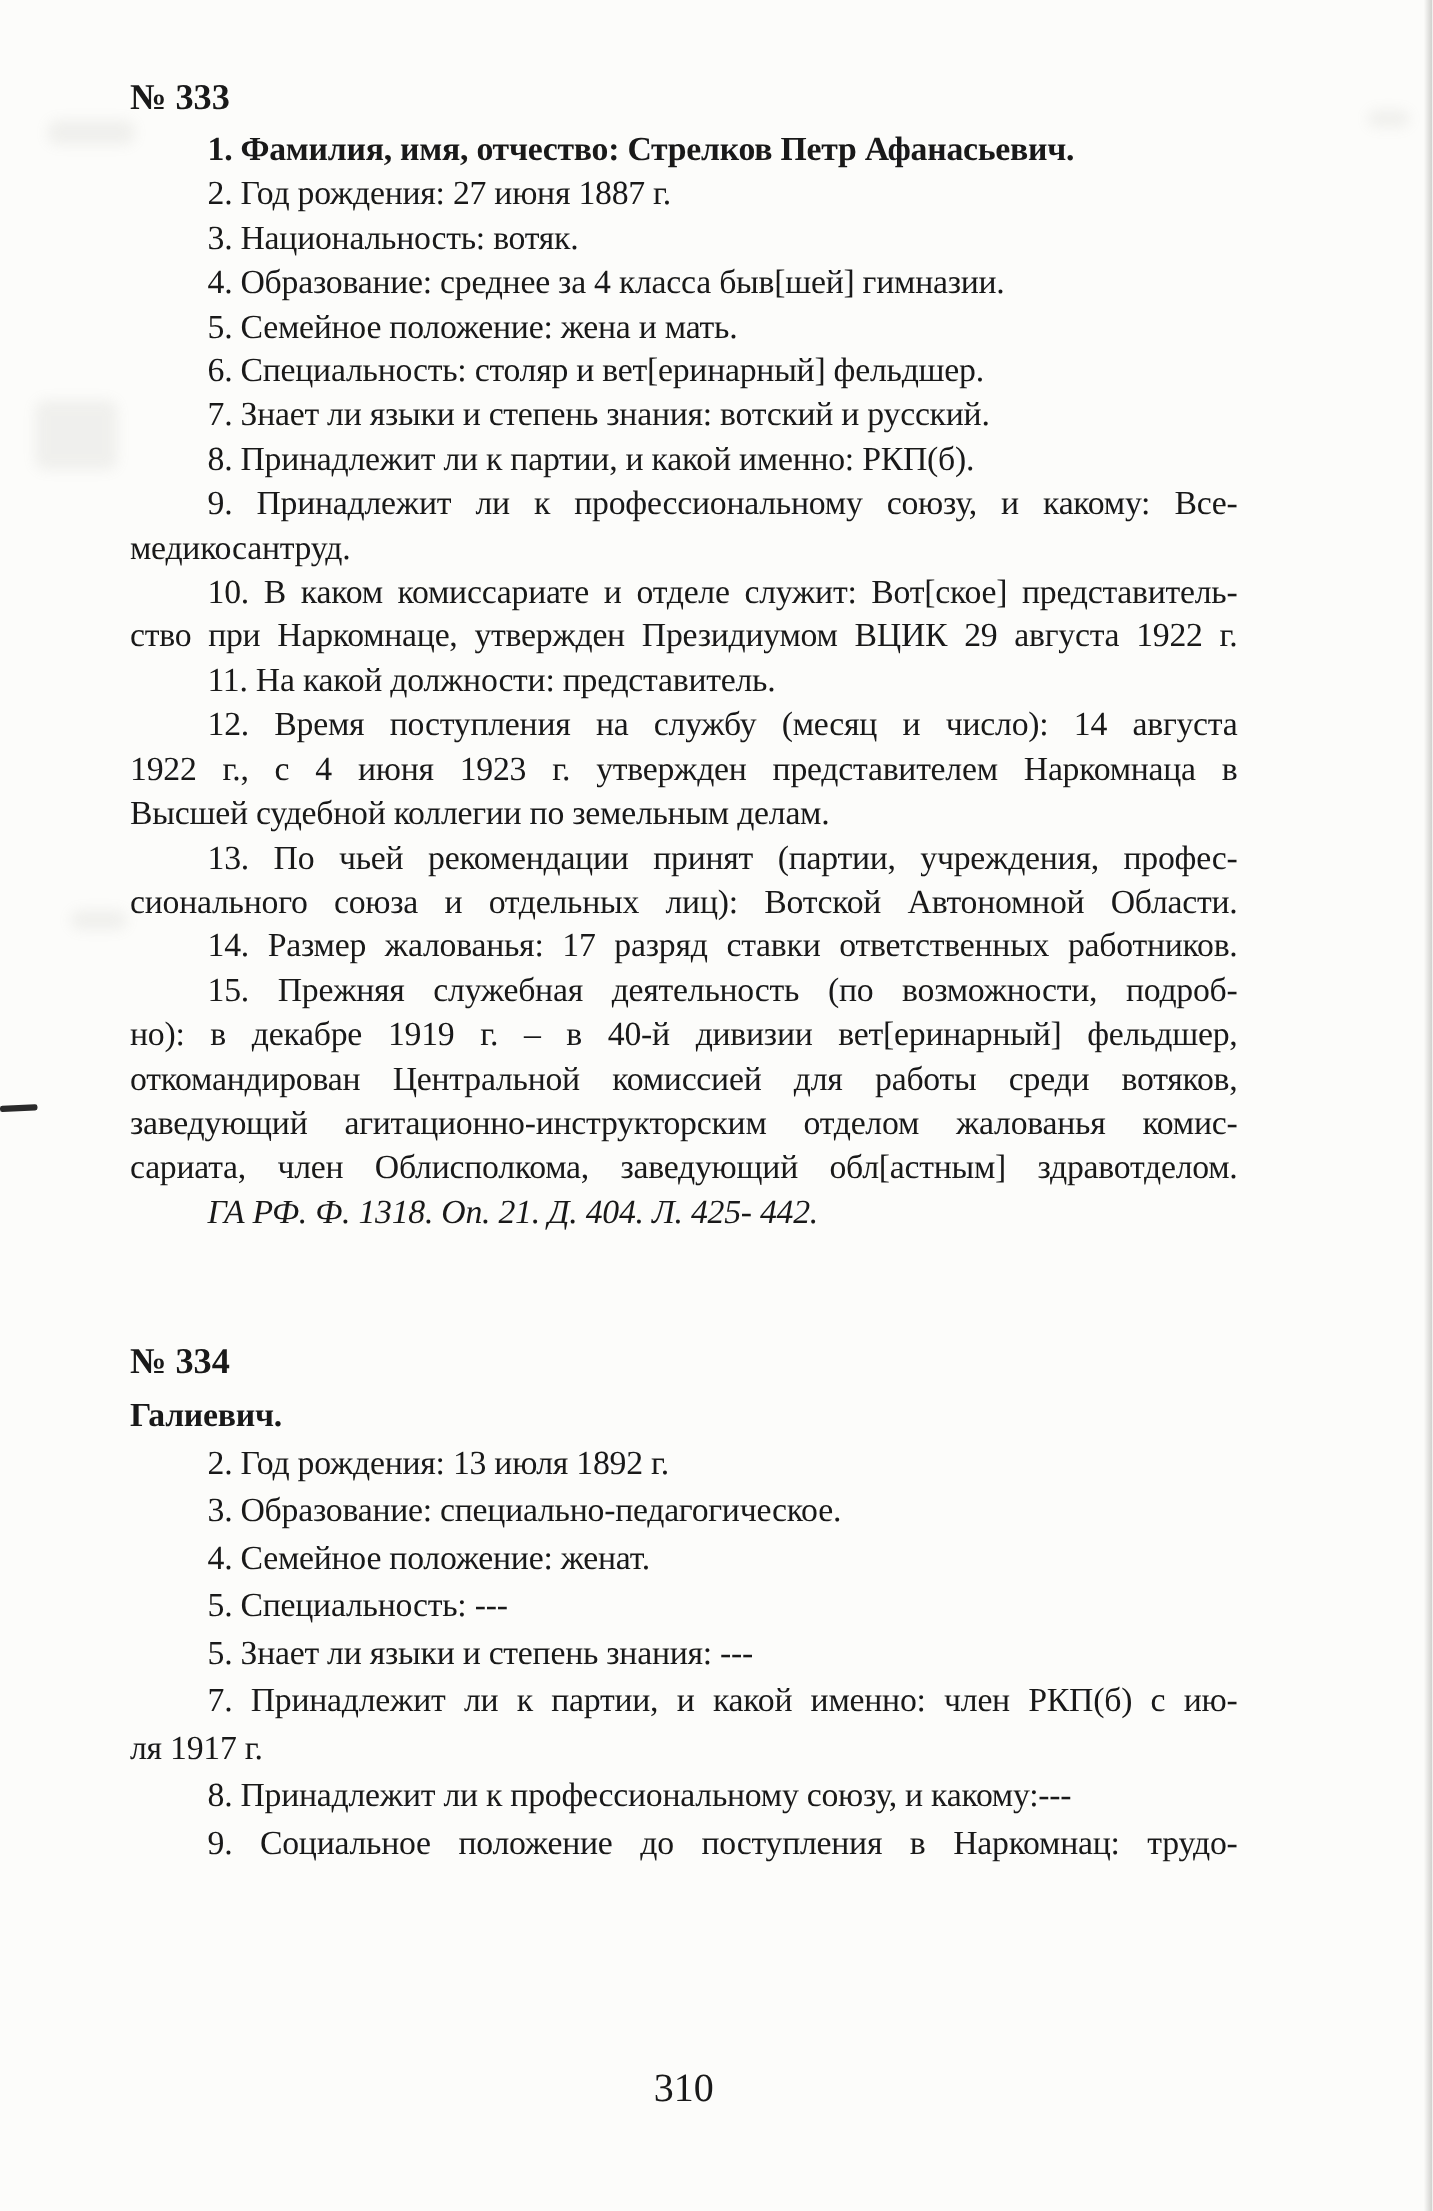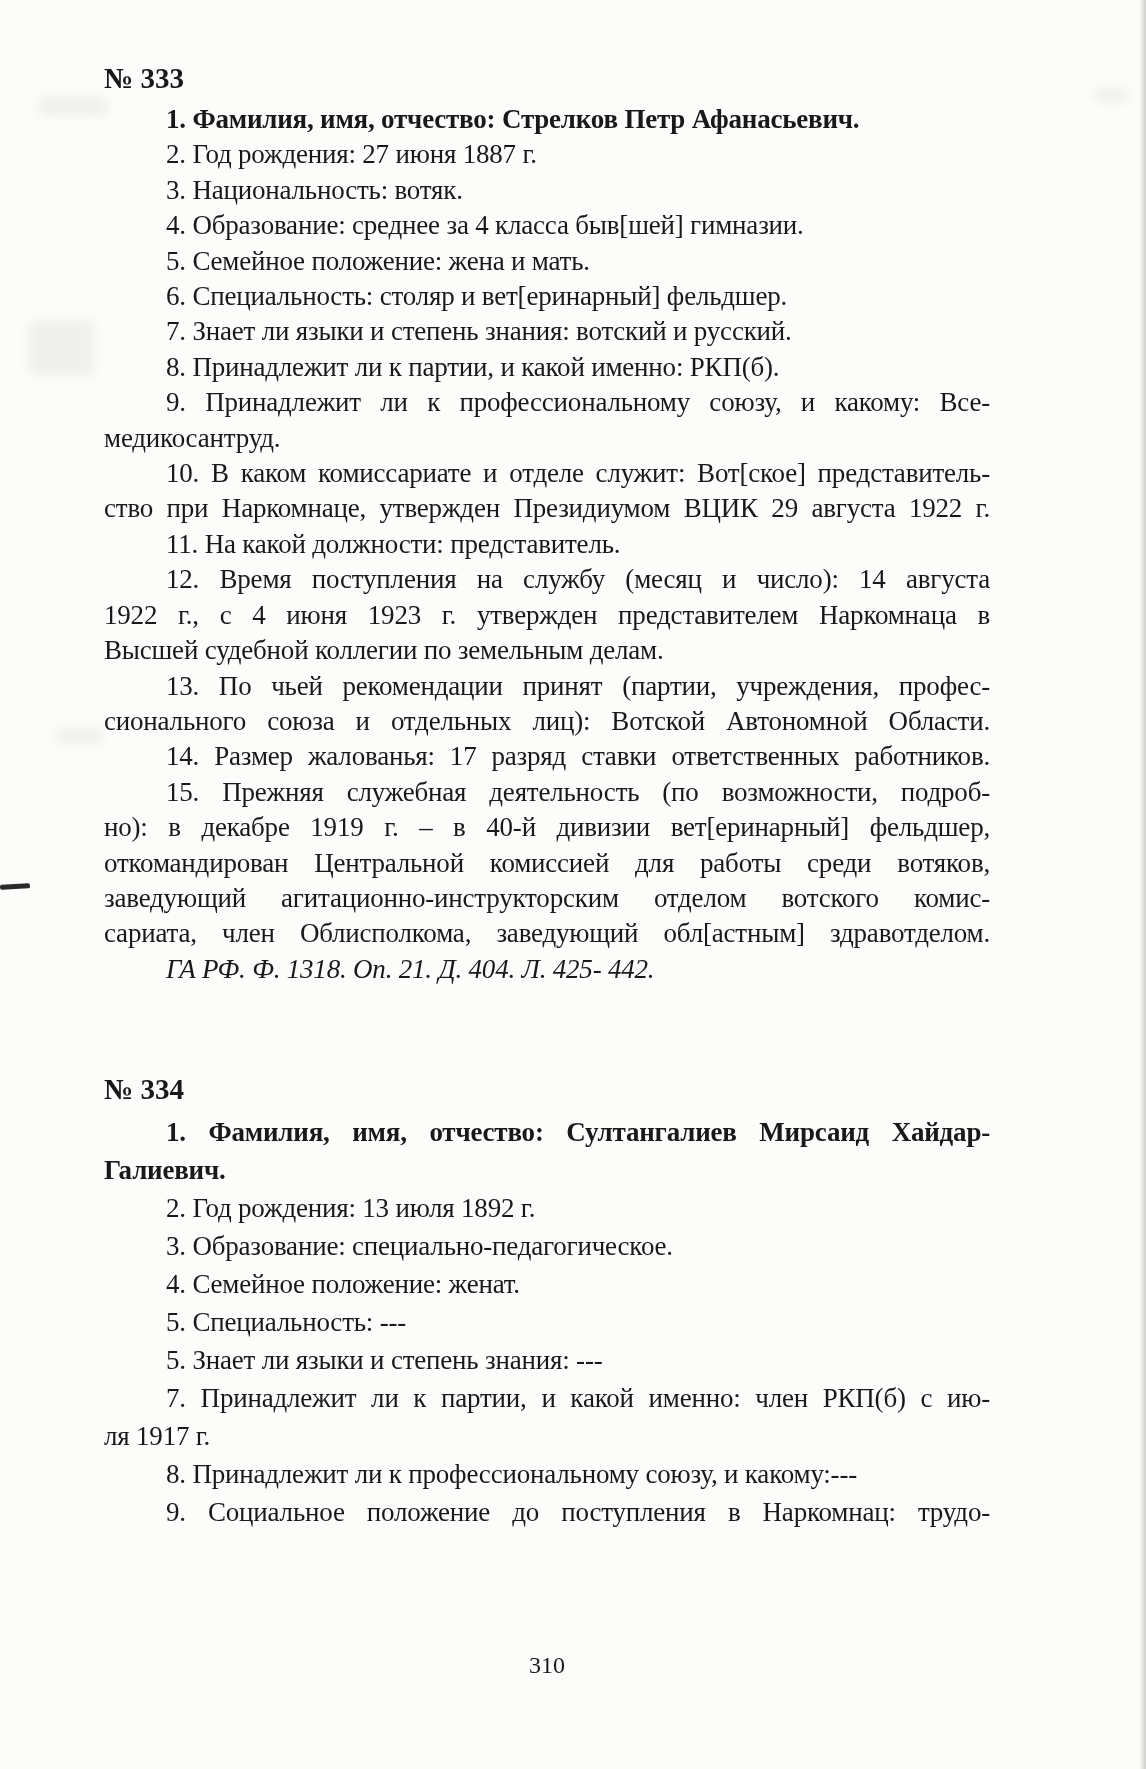--- a/index.html
+++ b/index.html
@@ -45,21 +45,21 @@
   .line.just {
     text-align: justify;
     text-align-last: justify;
   }
   .page-number {
     position: absolute;
     top: 1652px;
     left: 104px;
     width: 886px;
     text-align: center;
-    font-size: 24px;
+    font-size: 32px;
   }
   
   .artifact-dash {
     position: absolute;
     left: 0;
     top: 884px;
     width: 30px;
     height: 5px;
     background: #2a2a2a;
     border-radius: 2px;
@@ -115,30 +115,29 @@
         <div class="line ind">11. На какой должности: представитель.</div>
         <div class="line ind just">12. Время поступления на службу (месяц и число): 14 августа</div>
         <div class="line just">1922 г., с 4 июня 1923 г. утвержден представителем Наркомнаца в</div>
         <div class="line">Высшей судебной коллегии по земельным делам.</div>
         <div class="line ind just">13. По чьей рекомендации принят (партии, учреждения, профес-</div>
         <div class="line just">сионального союза и отдельных лиц): Вотской Автономной Области.</div>
         <div class="line ind just">14. Размер жалованья: 17 разряд ставки ответственных работников.</div>
         <div class="line ind just">15. Прежняя служебная деятельность (по возможности, подроб-</div>
         <div class="line just">но): в декабре 1919 г. – в 40-й дивизии вет[еринарный] фельдшер,</div>
         <div class="line just">откомандирован Центральной комиссией для работы среди вотяков,</div>
-        <div class="line just">заведующий агитационно-инструкторским отделом вотского комис-</div>
+        <div class="line just">заведующий агитационно-инструкторским отделом жалованья комис-</div>
         <div class="line just">сариата, член Облисполкома, заведующий обл[астным] здравотделом.</div>
         <div class="line ind ital">ГА РФ. Ф. 1318. Оп. 21. Д. 404. Л. 425- 442.</div>
       </div>
   </section>
 
   <section class="record r334">
     <h2 class="rec-header">№ 334</h2>
     <div class="rec-body">
-        <div class="line ind bold just">1. Фамилия, имя, отчество: Султангалиев Мирсаид Хайдар-</div>
         <div class="line bold">Галиевич.</div>
         <div class="line ind">2. Год рождения: 13 июля 1892 г.</div>
         <div class="line ind">3. Образование: специально-педагогическое.</div>
         <div class="line ind">4. Семейное положение: женат.</div>
         <div class="line ind">5. Специальность: ---</div>
         <div class="line ind">5. Знает ли языки и степень знания: ---</div>
         <div class="line ind just">7. Принадлежит ли к партии, и какой именно: член РКП(б) с ию-</div>
         <div class="line">ля 1917 г.</div>
         <div class="line ind">8. Принадлежит ли к профессиональному союзу, и какому:---</div>
         <div class="line ind just">9. Социальное положение до поступления в Наркомнац: трудо-</div>

